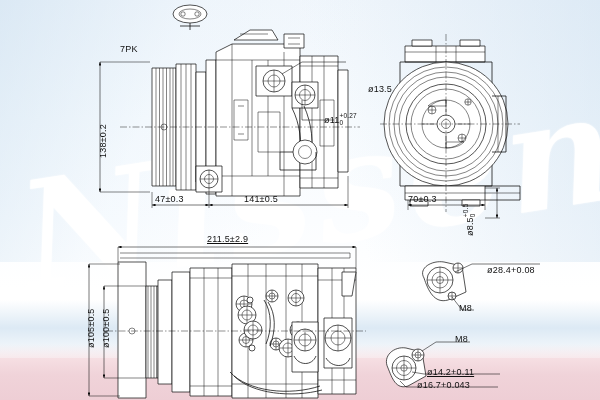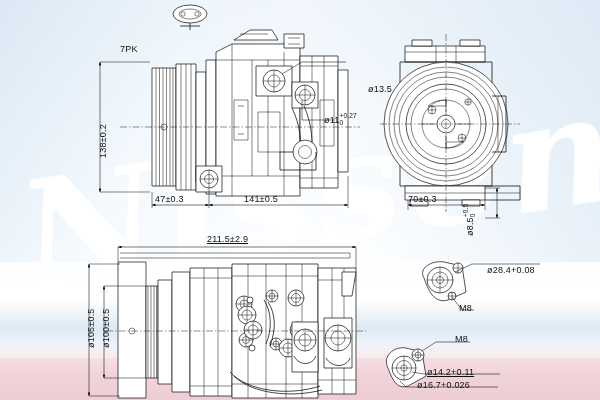--- a/index.html
+++ b/index.html
@@ -375,15 +375,15 @@
   </div>
 
   <div class="lbl" style="left:207px;top:235px;text-decoration:underline;">211.5±2.9</div>
   <div class="lbl vert" style="left:87px;top:348px;">ø105±0.5</div>
   <div class="lbl vert" style="left:102px;top:348px;">ø100±0.5</div>
 
   <div class="lbl" style="left:487px;top:266px;">ø28.4+0.08</div>
   <div class="lbl" style="left:459px;top:304px;">M8</div>
   <div class="lbl" style="left:455px;top:335px;">M8</div>
   <div class="lbl" style="left:427px;top:368px;text-decoration:underline;">ø14.2+0.11</div>
-  <div class="lbl" style="left:417px;top:381px;">ø16.7+0.026</div>
+  <div class="lbl" style="left:417px;top:381px;">ø16.7+0.043</div>
 
 </div>
 
 </body></html>

